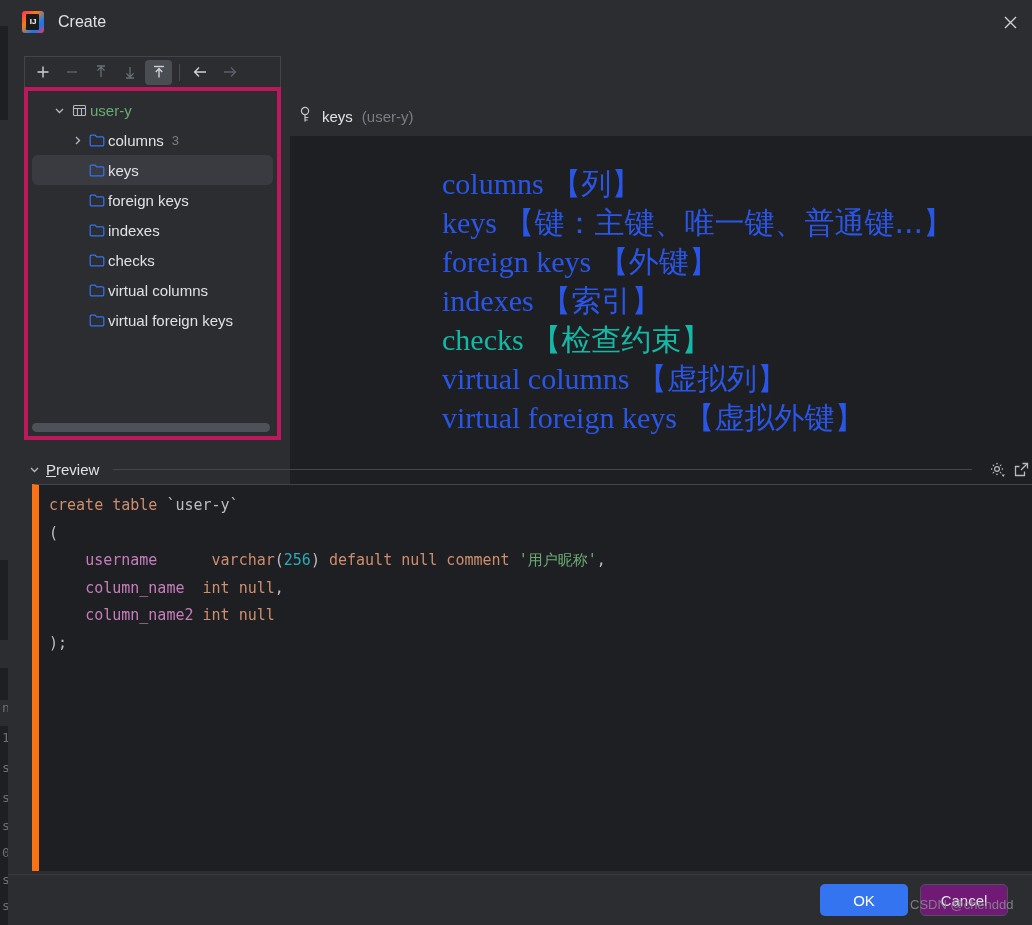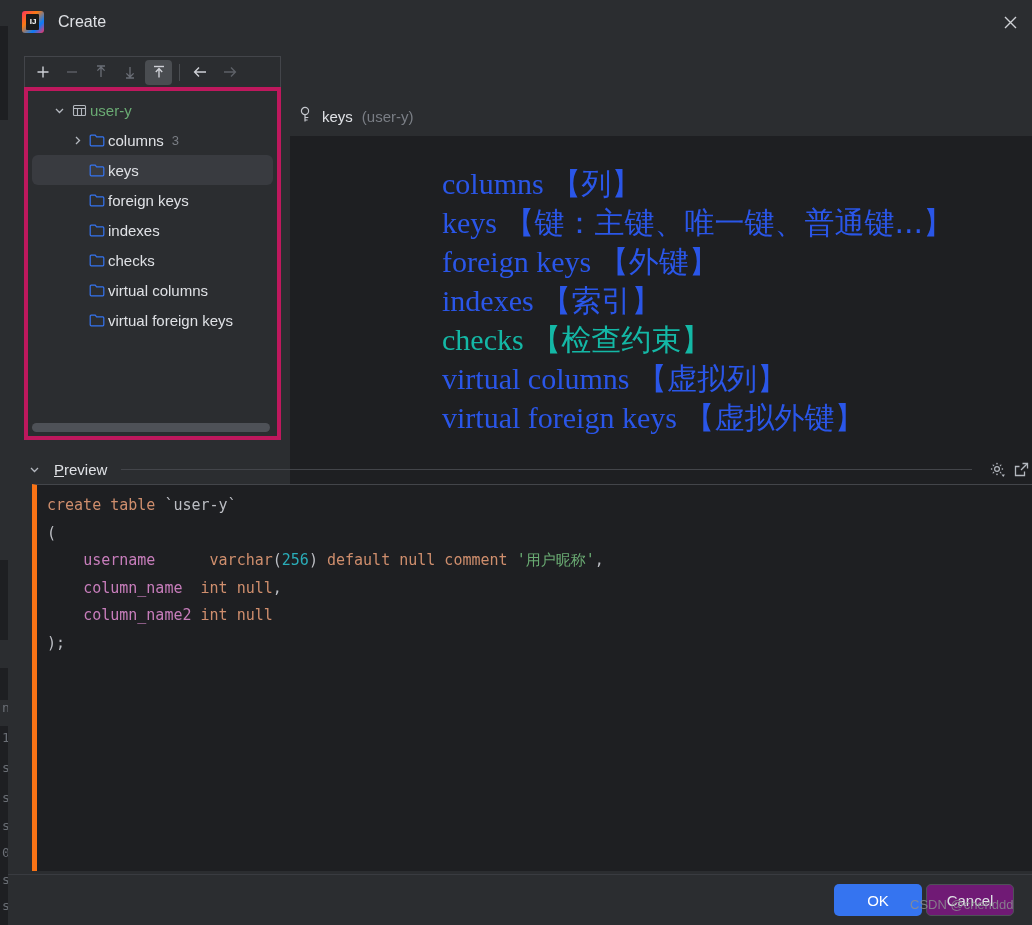--- a/index.html
+++ b/index.html
@@ -133,34 +133,34 @@
   .annot-line .cn { font-family: "DejaVu Sans", sans-serif; }
 
   
   .preview-header {
     position: absolute; left: 16px; top: 457px; width: 1008px; height: 24px;
     display: flex; align-items: center;
   }
   .pv-chevron { width: 20px; display: flex; align-items: center;
                 justify-content: center; cursor: pointer; }
   .pv-label {
-    color: #dfe1e5; font-size: 15px; margin-left: 10px; cursor: pointer;
+    color: #dfe1e5; font-size: 15px; margin-left: 2px; cursor: pointer;
   }
   .pv-label u { text-decoration: underline; }
   .pv-rule {
     flex: 1; height: 1px; background: #43454a; margin: 0 12px 0 14px;
   }
   .pv-action { width: 22px; height: 22px; display: flex; align-items: center;
                justify-content: center; cursor: pointer; margin-left: 2px; }
 
   .code-panel {
     position: absolute; left: 24px; top: 484px; width: 1000px; height: 387px;
     background: #1e1f22;
     border-top: 1px solid #43454a;
-    border-left: 5px solid #f97316;
+    border-left: 7px solid #f97316;
     overflow: hidden;
   }
   .code {
     padding: 7px 0 0 10px;
     font-family: "DejaVu Sans Mono", monospace;
     font-size: 15px; line-height: 27.5px;
     color: #bcbec4; white-space: pre;
   }
   .k  { color: #cf8e6d; }   
   .id { color: #c77dbb; }   
@@ -169,21 +169,21 @@
   .p  { color: #bcbec4; }   
 
   
   .footer-sep {
     position: absolute; left: 0; top: 874px; width: 1024px; height: 1px;
     background: #393b40;
   }
   .footer {
     position: absolute; left: 0; top: 875px; width: 1024px; height: 50px;
     display: flex; align-items: center; justify-content: flex-end;
-    padding-right: 18px; gap: 4px;
+    padding-right: 24px; gap: 12px;
   }
   .btn {
     height: 32px; min-width: 88px; border-radius: 5px; font-size: 15px;
     display: flex; align-items: center; justify-content: center;
     cursor: pointer; padding: 0 18px;
   }
   .btn-primary { background: #3574f0; color: #ffffff; }
   .btn-default { background: #701a75; color: #dfe1e5; border: 1px solid #4e5157; }
 
   

